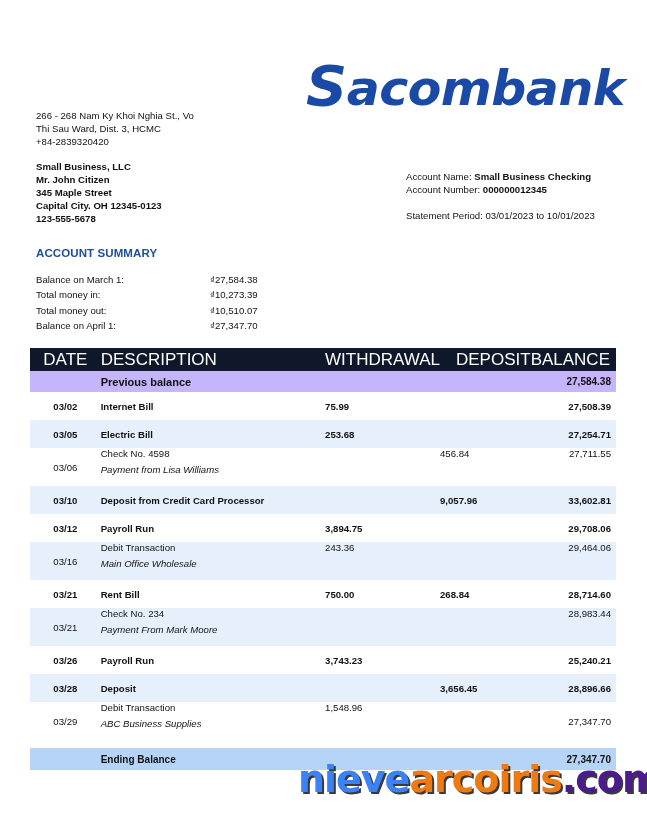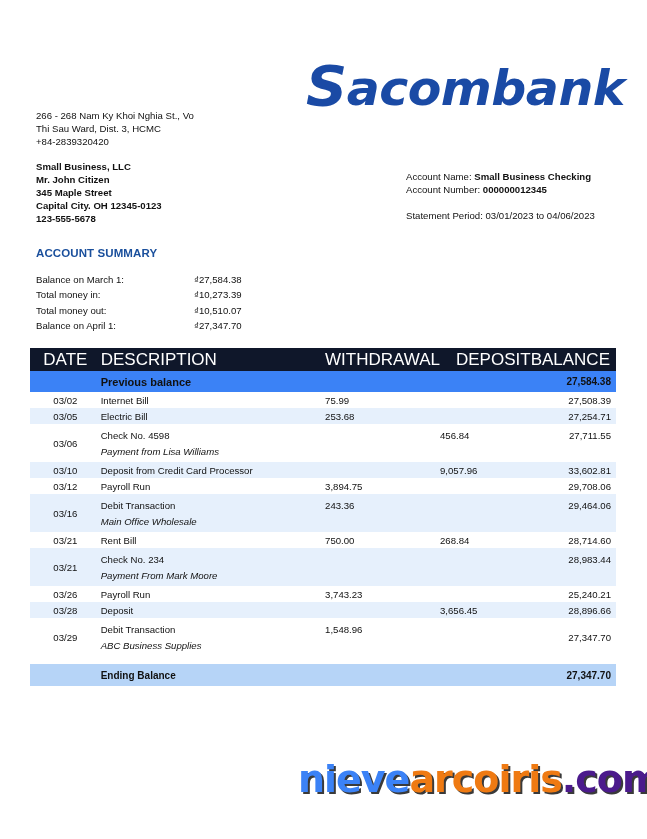--- a/index.html
+++ b/index.html
@@ -19,21 +19,21 @@
 
     .bank-addr { position: absolute; left: 36px; top: 109px; font-size: 9.6px; line-height: 13px; color: #111; }
     .customer { position: absolute; left: 36px; top: 160px; font-size: 9.6px; line-height: 13px; font-weight: bold; color: #111; }
 
     .acct-info { position: absolute; left: 406px; top: 170px; font-size: 9.6px; line-height: 13px; color: #111; }
     .acct-info b { font-weight: bold; }
     .acct-info .period { margin-top: 13px; }
 
     .summary-title { position: absolute; left: 36px; top: 247px; font-size: 11.5px; font-weight: bold; color: #1a4f9c; letter-spacing: 0.1px; }
     .summary { position: absolute; left: 36px; top: 272px; font-size: 9.6px; color: #111; }
-    .summary .row { display: flex; height: 15.3px; line-height: 15.3px; }
+    .summary .row { display: flex; height: 15.3px; line-height: 15.3px; gap: 16px; }
     .summary .label { width: 158px; }
     .summary .val { width: 80px; }
 
     table.tx {
       position: absolute; left: 30px; top: 348px; width: 586px;
       border-collapse: collapse; font-size: 9.6px; color: #111;
     }
     table.tx th {
       background: #0f172a; color: #ffffff; font-weight: normal;
       font-size: 17px; height: 23px; text-align: left; padding: 0;
@@ -41,28 +41,28 @@
     table.tx td { padding: 0; vertical-align: middle; }
     .c-date { width: 76px; text-align: center !important; }
     .c-desc { width: 246px; }
     .c-wd { width: 112px; }
     .c-dep { width: 76px; text-align: left; padding-right: 6px !important; }
     .c-bal { width: 76px; text-align: right !important; padding-right: 5px !important; }
     th.c-date { text-align: center; }
     th.c-dep { text-align: left !important; padding-left: 16px !important; padding-right: 0 !important; }
     th.c-bal { text-align: right; padding-right: 6px !important; }
 
-    tr.prev td { background: #3b82f6; height: 21px; font-weight: bold; font-size: 11px; }
+    tr.prev td { background: #c4b5fd; height: 21px; font-weight: bold; font-size: 11px; }
     tr.prev td.c-bal { font-size: 10px; }
-    tr.single td { height: 16px; }
+    tr.single td { height: 28px; font-weight: bold; }
     tr.double td { height: 38px; }
     tr.alt td { background: #e6f0fc; }
     tr.white td { background: #ffffff; }
     .sub { font-style: italic; display: block; margin-top: 5px; }
-    tr.double td.top { vertical-align: top; padding-top: 6px; }
+    tr.double td.top { vertical-align: top; padding-top: 0; }
     tr.spacer td { height: 8px; background: #ffffff; }
     tr.ending td { background: #b6d4f7; height: 22px; font-weight: bold; font-size: 10px; }
 
     .watermark {
       position: absolute; left: 298px; top: 760px;
       font-family: "DejaVu Sans", "Liberation Sans", sans-serif;
       font-weight: bold; font-size: 38px; letter-spacing: -1px; line-height: 1;
       text-shadow: 2px 2px 0 #3a3a3a;
     }
     .watermark .w1 { color: #3b82f6; }
@@ -84,21 +84,21 @@
   <div>Small Business, LLC</div>
   <div>Mr. John Citizen</div>
   <div>345 Maple Street</div>
   <div>Capital City. OH 12345-0123</div>
   <div>123-555-5678</div>
 </div>
 
 <div class="acct-info">
   <div><span>Account Name: </span><b>Small Business Checking</b></div>
   <div><span>Account Number: </span><b>000000012345</b></div>
-  <div class="period"><span>Statement Period: </span><span>03/01/2023 to 04/06/2023</span></div>
+  <div class="period"><span>Statement Period: </span><span>03/01/2023 to 10/01/2023</span></div>
 </div>
 
 <div class="summary-title">ACCOUNT SUMMARY</div>
 <div class="summary">
   <div class="row">
       <span class="label">Balance on March 1:</span>
       <span class="val">₫27,584.38</span>
     </div>
   <div class="row">
       <span class="label">Total money in:</span>

